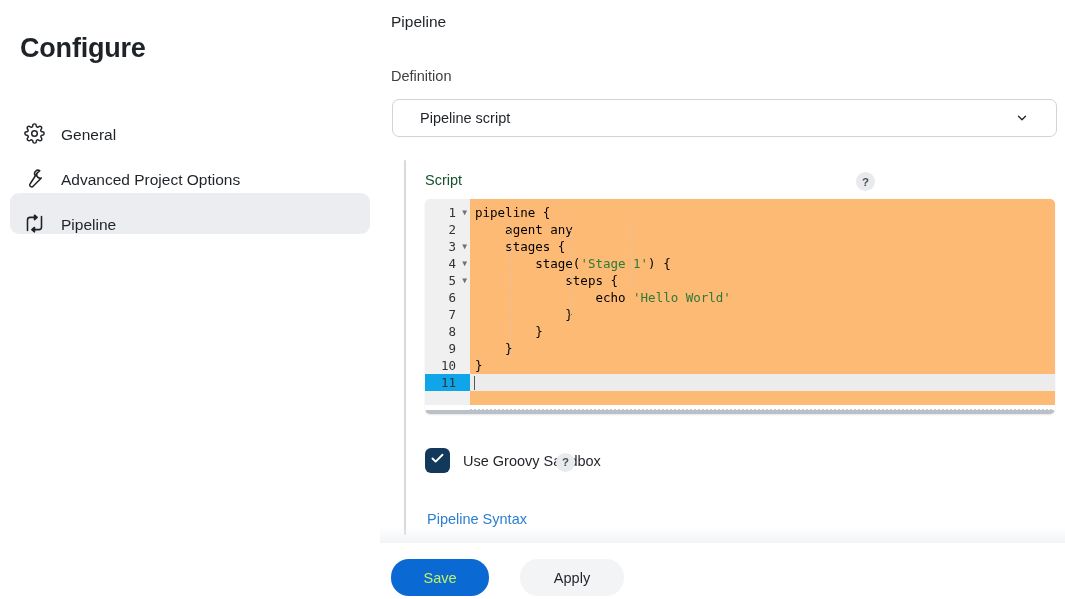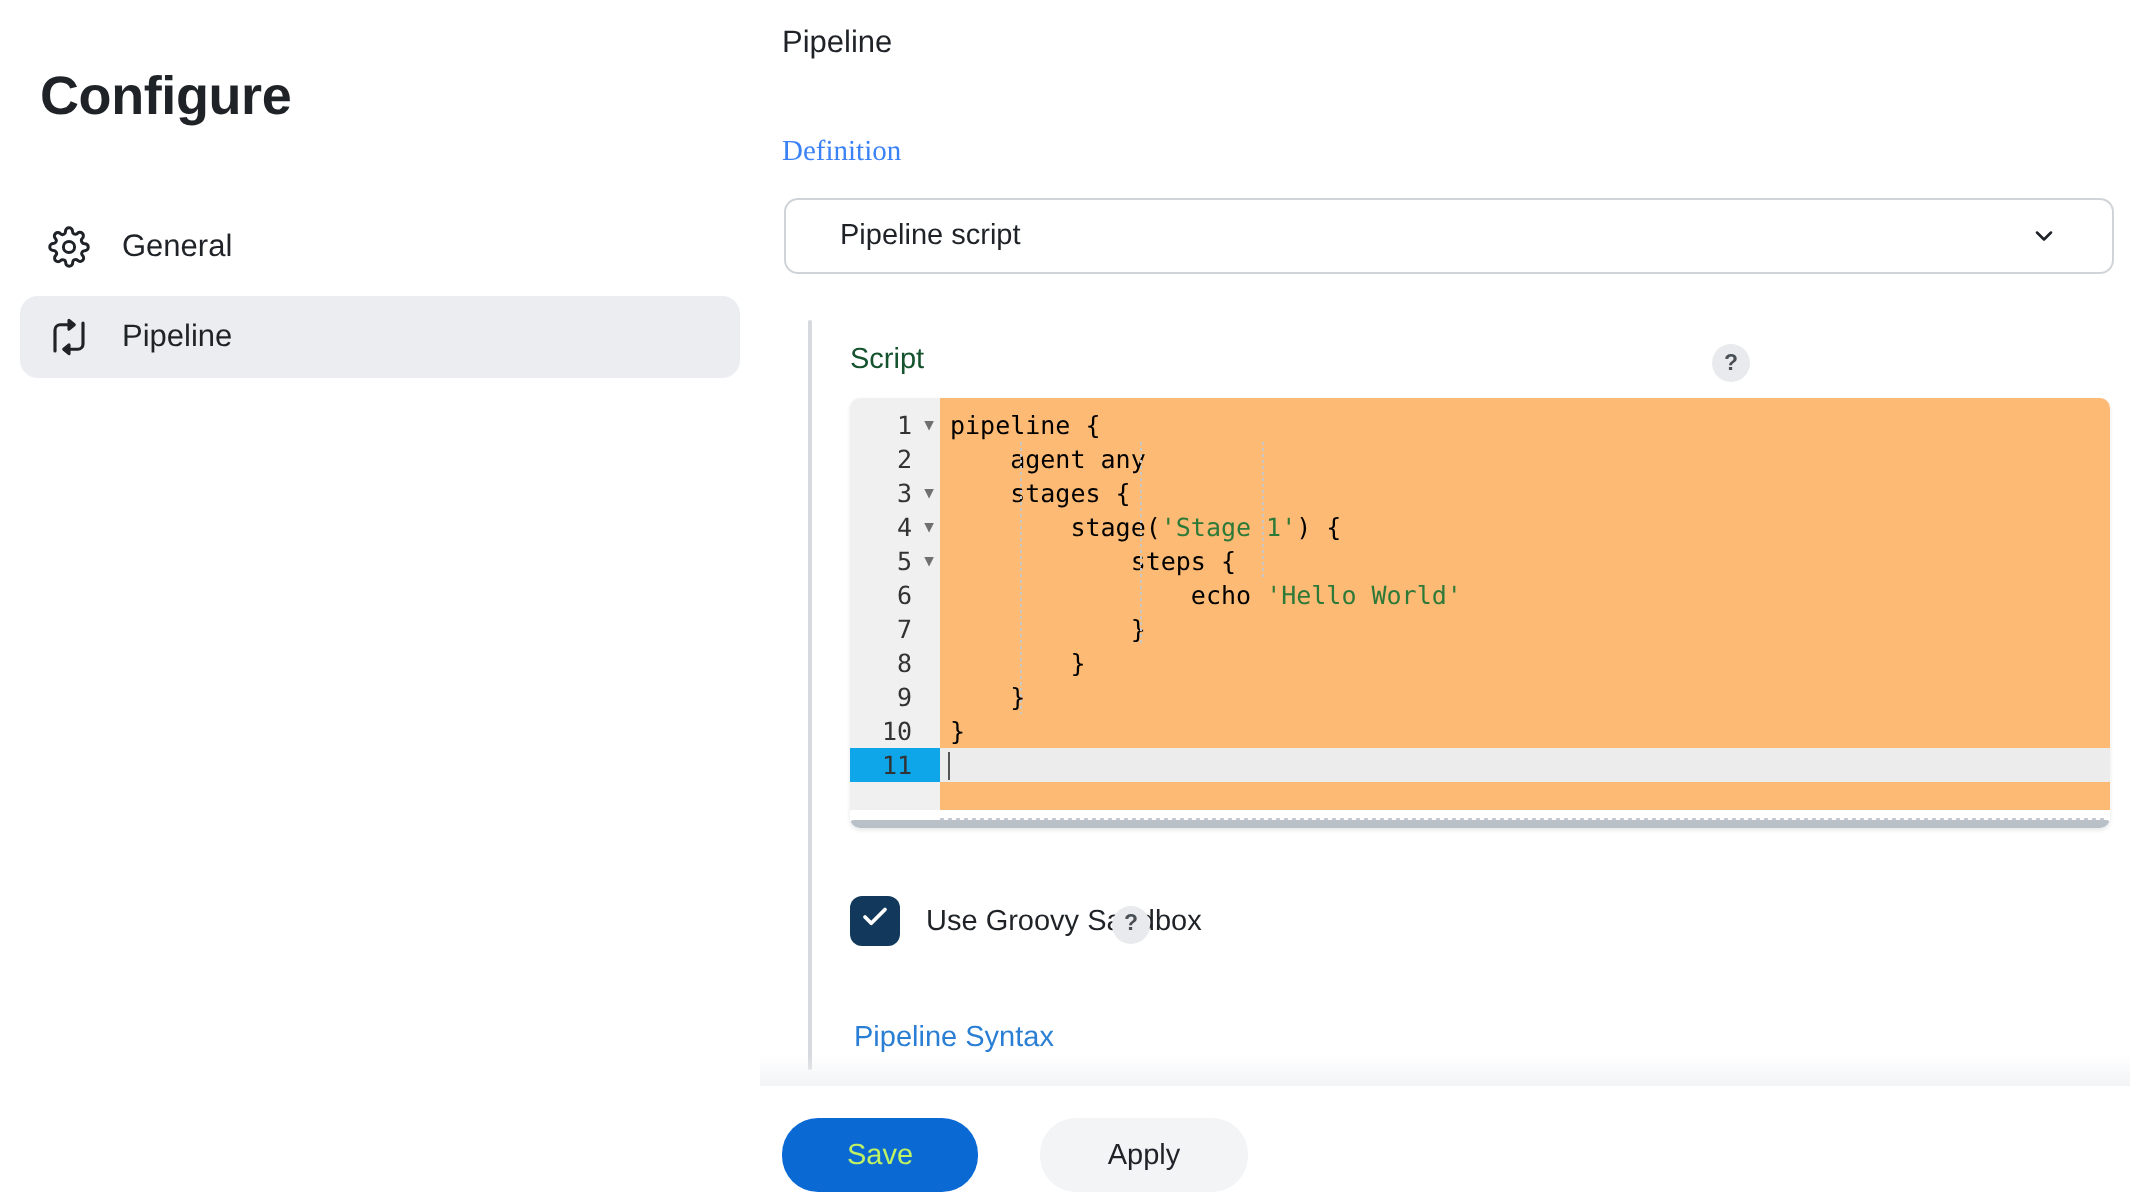--- a/index.html
+++ b/index.html
@@ -12,34 +12,34 @@
   #root { position: relative; width: 1065px; height: 599px; background: #fff; }
 
   
   .sidebar { position: absolute; left: 0; top: 0; width: 380px; height: 463px; background: #fff; }
   .configure-title {
     position: absolute; left: 20px; top: 33px;
     font-size: 27px; font-weight: bold; color: #1f2328; letter-spacing: -0.2px;
   }
   .nav { position: absolute; left: 0; top: 103px; width: 380px; }
   .nav-item {
-    display: flex; align-items: center; gap: 16px;
+    display: flex; align-items: flex-end; gap: 16px;
     height: 41px; margin: 0 10px 4px 10px; padding: 0 13px;
     border-radius: 9px; cursor: pointer;
   }
   .nav-item.selected { background: #ebedf0; }
   .nav-label { font-size: 15.5px; color: #1f2328; white-space: nowrap; }
   .nav-icon { width: 22px; height: 22px; display: flex; align-items: center; justify-content: center; flex: 0 0 22px; }
   .nav-icon svg { display: block; }
 
   
   .main { position: absolute; left: 380px; top: 0; width: 685px; height: 599px; }
   .page-title { position: absolute; left: 11px; top: 13px; font-size: 15.5px; color: #1f2328; }
 
-  .definition-label { position: absolute; left: 11px; top: 68px; font-size: 14.5px; color: #3b82f6; font-family: Liberation Serif, serif; }
+  .definition-label { position: absolute; left: 11px; top: 68px; font-size: 14.5px; color: #404040; }
   .definition-select {
     position: absolute; left: 12px; top: 99px; width: 665px; height: 38px;
     border: 1px solid #d0d4d9; border-radius: 7px; background: #fff;
     display: flex; align-items: center; padding: 0 27px; cursor: pointer;
   }
   .definition-select .val { font-size: 14.5px; color: #1f2328; flex: 1; }
   .chev { width: 14px; height: 14px; flex: 0 0 14px; }
 
   
   .v-rule { position: absolute; left: 24px; top: 160px; width: 2px; height: 375px; background: #d6d9dd; border-radius: 1px; }
@@ -141,20 +141,29 @@
       <div class="nav-item">
         <span class="nav-icon">
           <svg width="21" height="21" viewBox="0 0 24 24" fill="none" stroke="#1f2328" stroke-width="1.7">
             <circle cx="12" cy="12" r="3.2"></circle>
             <path d="M19.4 15a1.6 1.6 0 0 0 .32 1.77l.06.06a2 2 0 1 1-2.83 2.83l-.06-.06a1.6 1.6 0 0 0-1.77-.32 1.6 1.6 0 0 0-1 1.47V21a2 2 0 1 1-4 0v-.1A1.6 1.6 0 0 0 9 19.4a1.6 1.6 0 0 0-1.77.32l-.06.06a2 2 0 1 1-2.83-2.83l.06-.06A1.6 1.6 0 0 0 4.72 15a1.6 1.6 0 0 0-1.47-1H3a2 2 0 1 1 0-4h.1A1.6 1.6 0 0 0 4.6 9a1.6 1.6 0 0 0-.32-1.77l-.06-.06a2 2 0 1 1 2.83-2.83l.06.06A1.6 1.6 0 0 0 9 4.72h.08A1.6 1.6 0 0 0 10 3.25V3a2 2 0 1 1 4 0v.1a1.6 1.6 0 0 0 1 1.47 1.6 1.6 0 0 0 1.77-.32l.06-.06a2 2 0 1 1 2.83 2.83l-.06.06A1.6 1.6 0 0 0 19.28 9v.08a1.6 1.6 0 0 0 1.47 1H21a2 2 0 1 1 0 4h-.1a1.6 1.6 0 0 0-1.5 1z"></path>
           </svg>
         </span>
         <span class="nav-label">General</span>
       </div>
 
+      <div class="nav-item">
+        <span class="nav-icon">
+          <svg width="21" height="21" viewBox="0 0 24 24" fill="none" stroke="#1f2328" stroke-width="1.7" stroke-linecap="round" stroke-linejoin="round">
+            <path d="M14.7 6.3a4 4 0 0 0 5.1 5.1l-9.4 9.4a2.2 2.2 0 1 1-3.1-3.1z"></path>
+            <path d="M14.7 6.3 18 3a4 4 0 0 0-5.5 5.3"></path>
+          </svg>
+        </span>
+        <span class="nav-label">Advanced Project Options</span>
+      </div>
 
       <div class="nav-item selected">
         <span class="nav-icon">
           <svg width="21" height="21" viewBox="0 0 24 24" fill="none" stroke="#1f2328" stroke-width="1.8" stroke-linecap="round" stroke-linejoin="round">
             <path d="M4 20V8a3 3 0 0 1 3-3h5"></path>
             <path d="M12 2.5 15 5l-3 2.5z" fill="#1f2328"></path>
             <path d="M20 4v12a3 3 0 0 1-3 3h-5"></path>
             <path d="M12 16.5 9 19l3 2.5z" fill="#1f2328"></path>
           </svg>
         </span>

